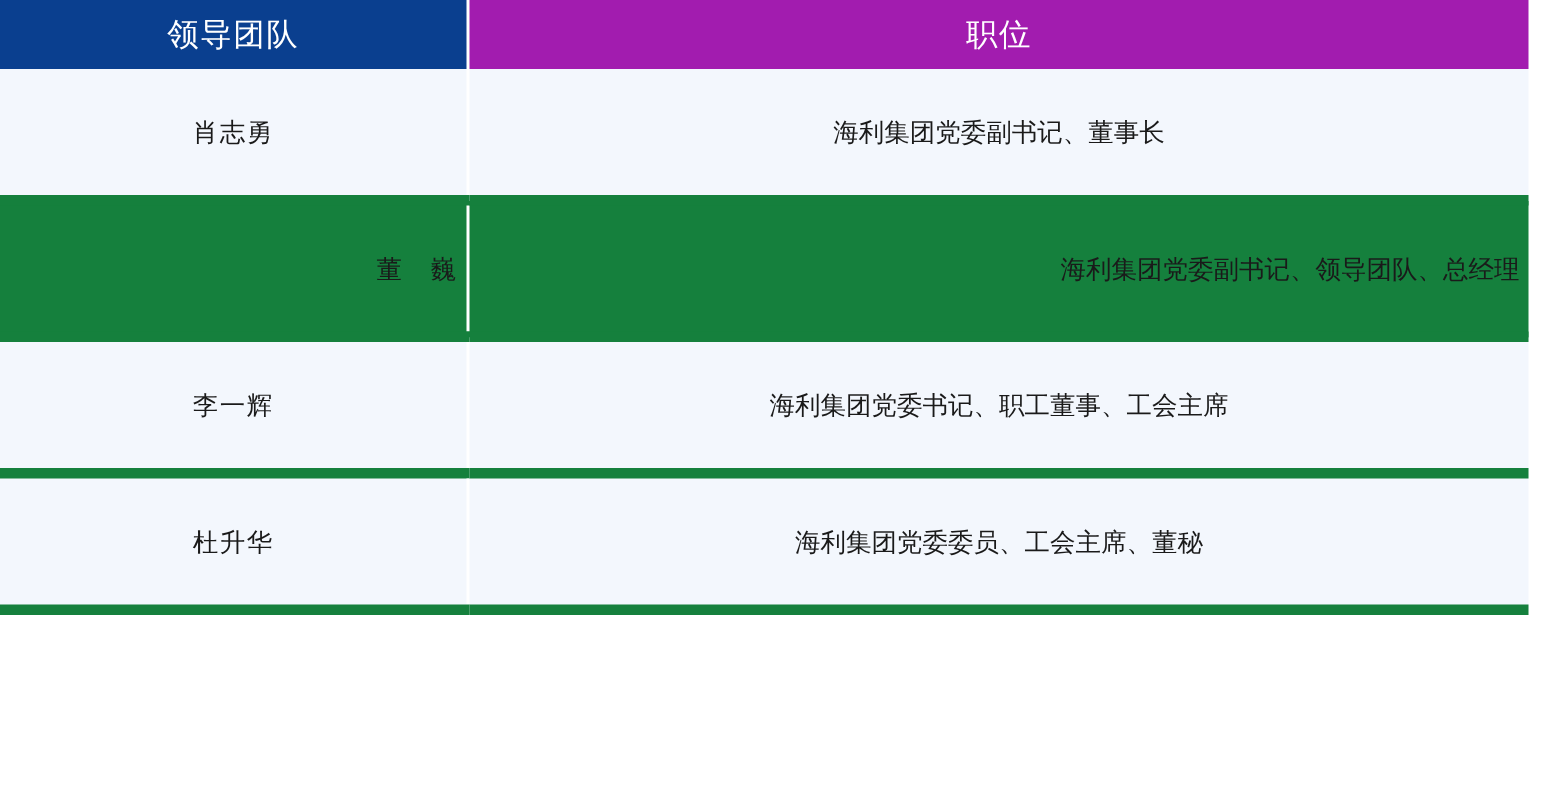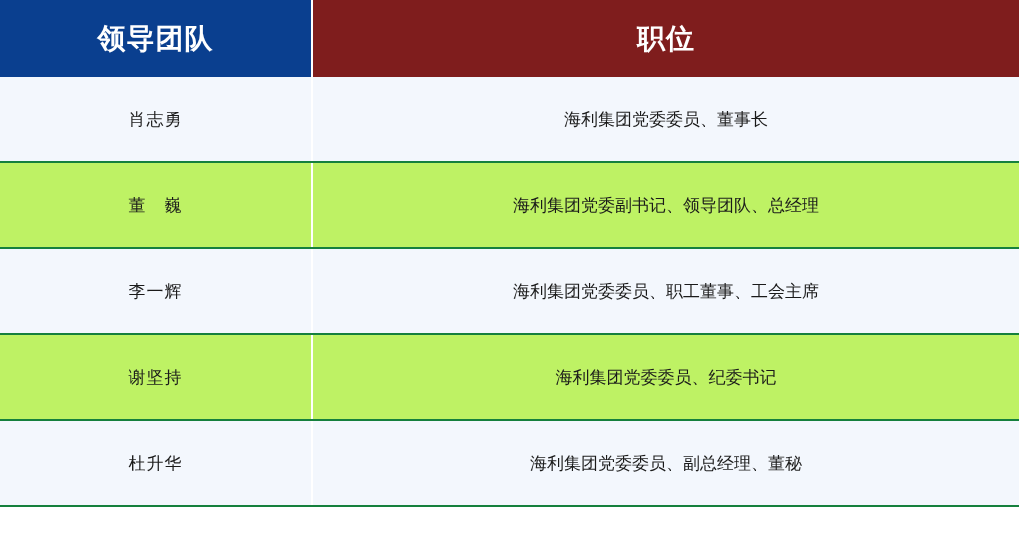--- a/index.html
+++ b/index.html
@@ -16,52 +16,52 @@
   .leadership-table {
     width: 1019px;
     border-collapse: collapse;
     table-layout: fixed;
     margin: 0;
   }
   .leadership-table col.col-name { width: 312px; }
   .leadership-table col.col-title { width: 707px; }
 
   .leadership-table thead th {
-    height: 77px;
+    height: 46px;
     color: #ffffff;
-    font-size: 28px;
-    font-weight: bold;
+    font-size: 21px;
+    font-weight: normal;
     letter-spacing: 1px;
     text-align: center;
     vertical-align: middle;
     padding: 0;
   }
   th.head-name {
     background: #0a3f8f;
     border-right: 2px solid #ffffff;
   }
   th.head-title {
-    background: #7f1d1d;
+    background: #a21caf;
   }
 
   .leadership-table tbody td {
     height: 84px;
     font-size: 17px;
     color: #1a1a1a;
     text-align: center;
     vertical-align: middle;
     padding: 0 6px;
-    border-bottom: 2px solid #15803d;
+    border-bottom: 7px solid #15803d;
   }
   .leadership-table tbody td.cell-name {
     border-right: 2px solid #ffffff;
     letter-spacing: 1px;
   }
   .leadership-table tbody tr.row-odd td  { background: #f3f7fd; }
-  .leadership-table tbody tr.row-even td { background: #bef264; }
+  .leadership-table tbody tr.row-even td { background: #15803d; text-align: right; }
 
   .table-wrap {
     width: 1029px;
     height: 537px;
     overflow: hidden;
   }
 </style>
 </head>
 <body>
 
@@ -73,33 +73,29 @@
     </colgroup>
     <thead>
       <tr>
         <th class="head-name">领导团队</th>
         <th class="head-title">职位</th>
       </tr>
     </thead>
     <tbody>
       <tr class="row-odd">
         <td class="cell-name">肖志勇</td>
-        <td class="cell-title">海利集团党委委员、董事长</td>
+        <td class="cell-title">海利集团党委副书记、董事长</td>
       </tr>
       <tr class="row-even">
         <td class="cell-name">董　巍</td>
         <td class="cell-title">海利集团党委副书记、领导团队、总经理</td>
       </tr>
       <tr class="row-odd">
         <td class="cell-name">李一辉</td>
-        <td class="cell-title">海利集团党委委员、职工董事、工会主席</td>
-      </tr>
-      <tr class="row-even">
-        <td class="cell-name">谢坚持</td>
-        <td class="cell-title">海利集团党委委员、纪委书记</td>
+        <td class="cell-title">海利集团党委书记、职工董事、工会主席</td>
       </tr>
       <tr class="row-odd">
         <td class="cell-name">杜升华</td>
-        <td class="cell-title">海利集团党委委员、副总经理、董秘</td>
+        <td class="cell-title">海利集团党委委员、工会主席、董秘</td>
       </tr>
     </tbody>
   </table>
 </div>
 
 </body></html>

